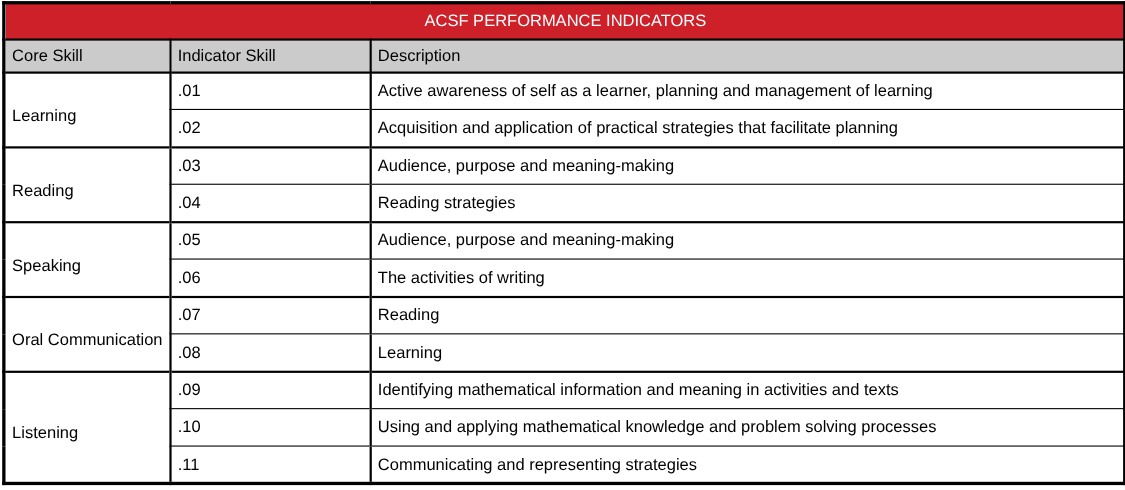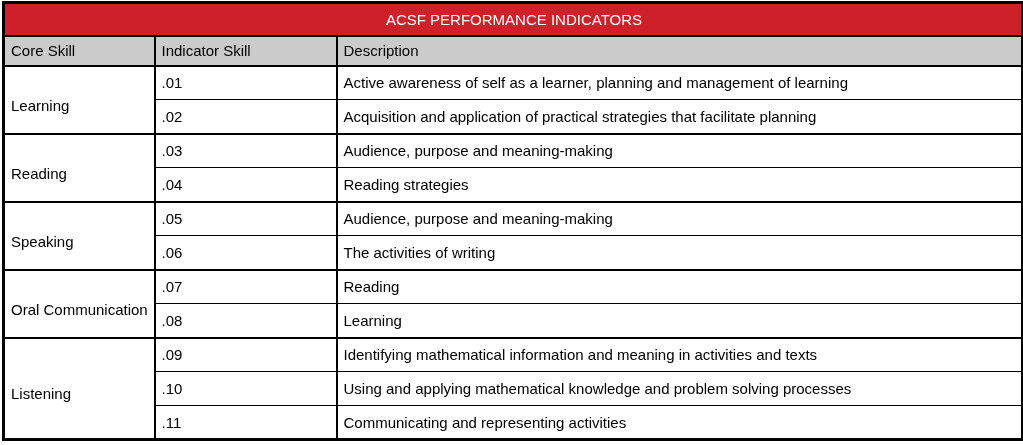--- a/index.html
+++ b/index.html
@@ -147,17 +147,17 @@
       <td class="skill" rowspan="3"><span class="skill-text">Listening</span></td>
       <td>.09</td>
       <td>Identifying mathematical information and meaning in activities and texts</td>
     </tr>
     <tr class="data">
       <td>.10</td>
       <td>Using and applying mathematical knowledge and problem solving processes</td>
     </tr>
     <tr class="data">
       <td>.11</td>
-      <td>Communicating and representing activities</td>
+      <td>Communicating and representing strategies</td>
     </tr>
   </tbody>
     </table>
 </div>
 
 </body></html>

